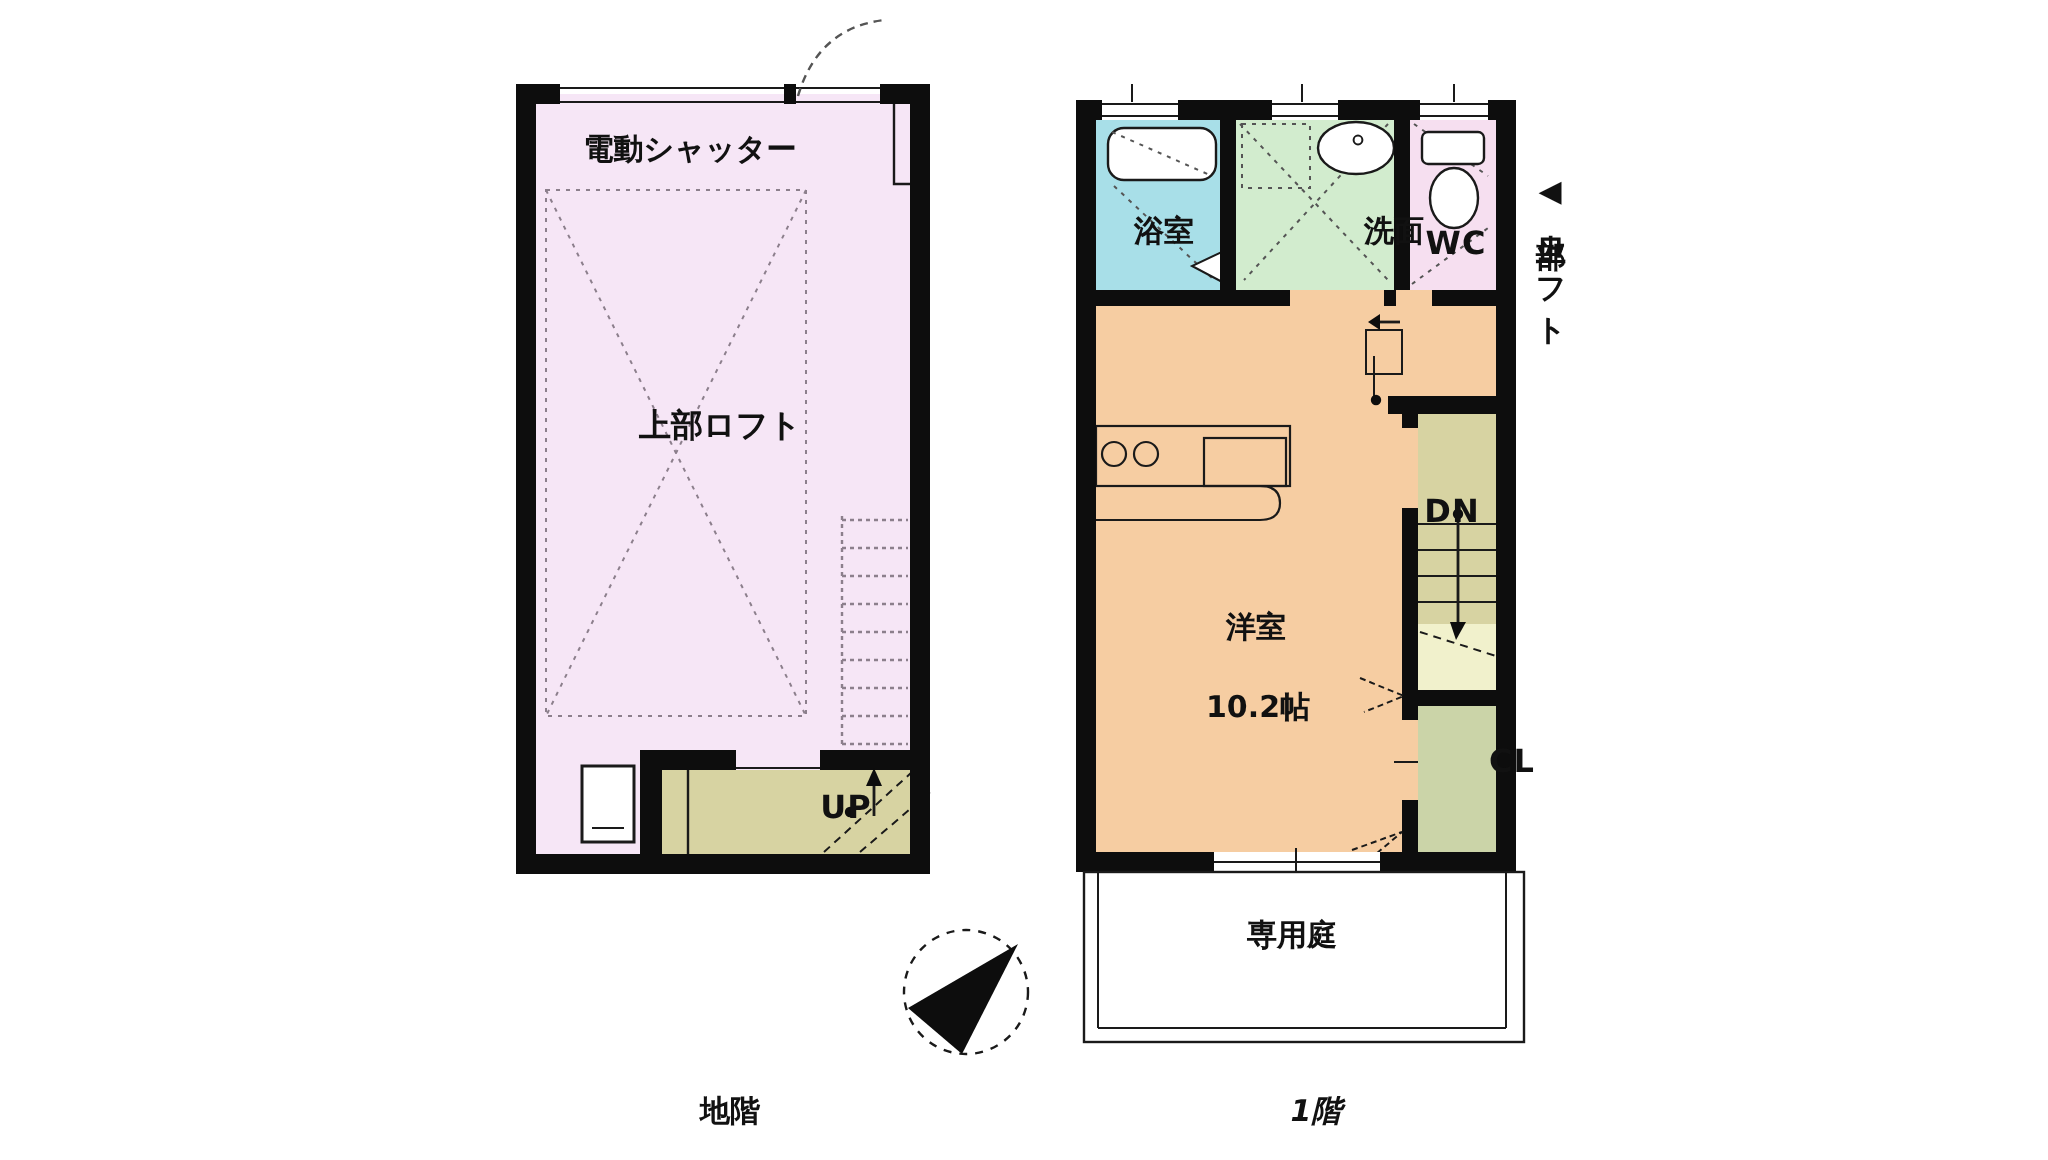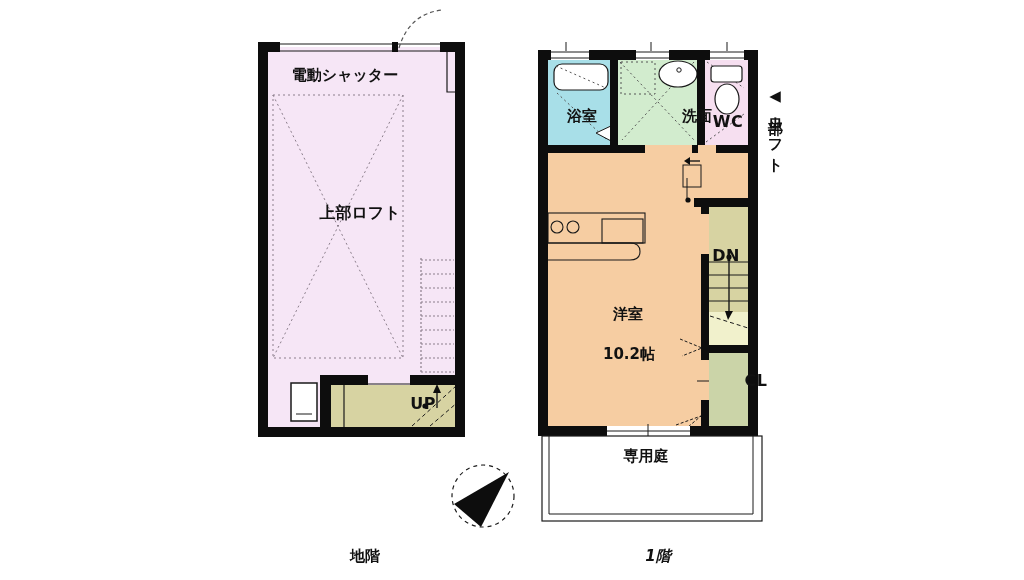--- a/index.html
+++ b/index.html
@@ -214,19 +214,19 @@
   <div class="lbl s12" style="left:423px;top:404px;">UP</div>
   <div class="lbl s15" style="left:365px;top:556px;">地階</div>
 
   <div class="lbl s15" style="left:582px;top:116px;">浴室</div>
   <div class="lbl s15" style="left:661px;top:116px;margin-left:36px;">洗面</div>
   <div class="lbl s12" style="left:728px;top:122px;">WC</div>
   <div class="lbl s15" style="left:628px;top:314px;">洋室</div>
   <div class="lbl s15" style="left:629px;top:332px;margin-top:22px;">10.2帖</div>
   <div class="lbl s12" style="left:726px;top:244px;margin-top:12px;">DN</div>
   <div class="lbl s12" style="left:727px;top:381px;margin-left:29px;">CL</div>
-  <div class="lbl s15" style="left:646px;top:456px;">専用庭</div>
+  <div class="lbl s15" style="left:646px;top:468px;">専用庭</div>
   <div class="lbl s15" style="left:658px;top:556px;font-style:italic;">1階</div>
 
   <div class="lbl s15" style="left:775px;top:96px;">◀</div>
   <div class="vlbl" style="left:775px;top:105px;">上部ロフト</div>
 
 </div>
 
 </body></html>

